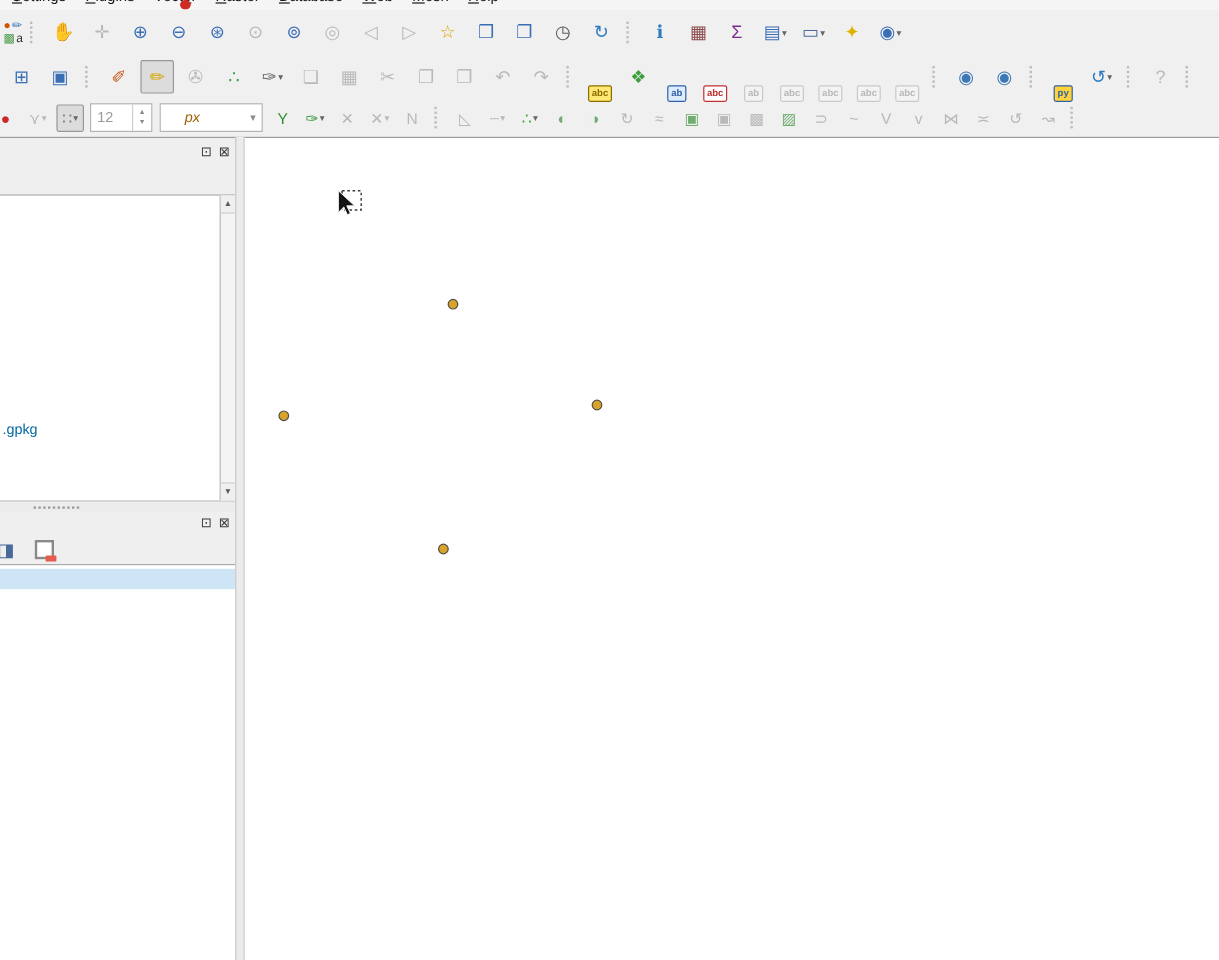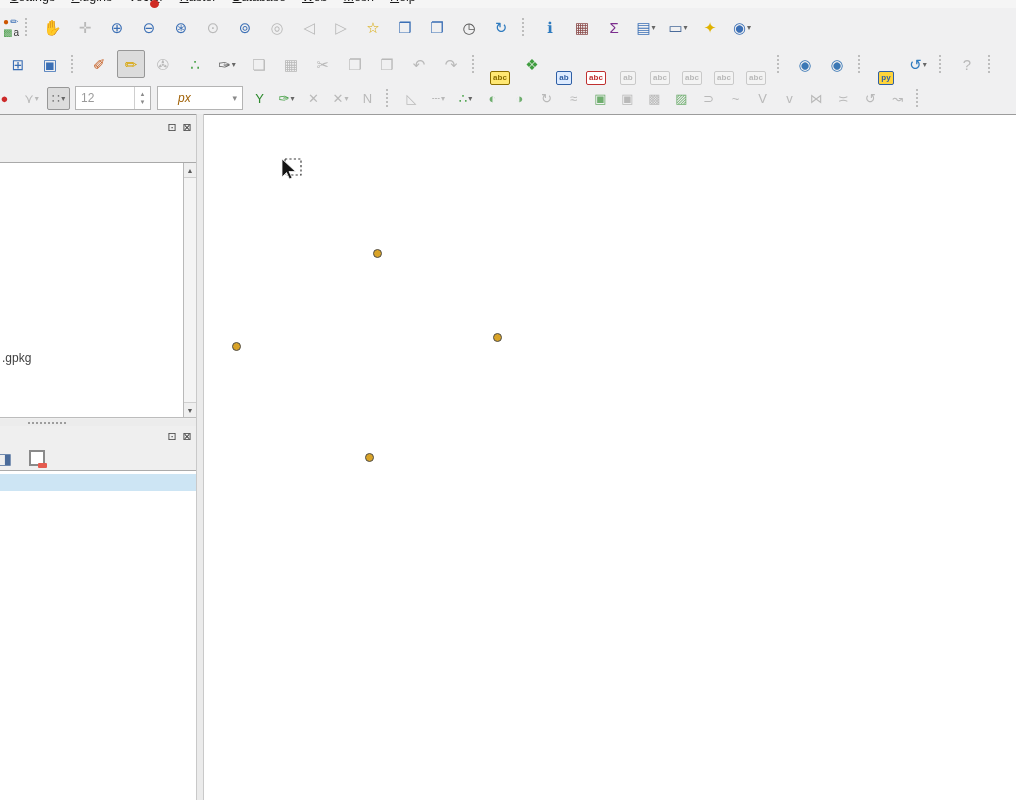--- a/index.html
+++ b/index.html
@@ -25,21 +25,21 @@
   .tbtn.dis .g,.tbtn.dis .chipx,.tbtn.dis .dd{color:#b9b9b9 !important;}
   .tbtn.dis .chipx{border-color:#c9c9c9 !important;background:#f3f3f3 !important;}
   .tbtn.pressed{background:#dcdcdc;border:1px solid #979797;}
   .tbtn.edge{margin-left:-9px;}
   .dd{font-size:8px;color:#666;margin-left:1px;align-self:center;}
   .sep{width:5px;height:18px;border-left:2px dotted #bdbdbd;margin:0 5px;flex:none;}
   .chipx{font-size:8px;font-weight:bold;line-height:1;padding:2px 2px;border:1px solid currentColor;
          border-radius:2px;background:#fff;white-space:nowrap;margin-top:28px;}
   .mini{display:flex;flex-direction:column;justify-content:center;margin:0 1px;flex:none;}
   .mini .mrow{display:flex;gap:1px;font-size:10px;line-height:11px;}
-  .spin{display:flex;width:76px;height:24px;background:#fff;border:1px solid #b4b4b4;
+  .spin{display:flex;width:52px;height:24px;background:#fff;border:1px solid #b4b4b4;
         box-sizing:border-box;margin:16px 3px;flex:none;}
   .spin .val{flex:1;padding:4px 0 0 5px;color:#9a9a9a;}
   .spin .btns{width:15px;border-left:1px solid #cfcfcf;display:flex;flex-direction:column;
               align-items:center;justify-content:center;color:#8a8a8a;font-size:6px;gap:2px;}
   .combo{display:flex;width:86px;height:24px;background:#fff;border:1px solid #b4b4b4;
          box-sizing:border-box;margin:0 3px;align-items:center;flex:none;}
   .combo .val{flex:1;padding-left:20px;color:#a16207;font-style:italic;}
   .combo .dda{color:#8a8a8a;font-size:9px;padding-right:5px;}
   .sqminus{width:12px;height:12px;border:2px solid #8a8a8a;position:relative;display:block;background:#fff;}
   .sqminus::after{content:"";position:absolute;right:-4px;bottom:-4px;width:9px;height:5px;
@@ -49,21 +49,21 @@
   .vsplit{position:absolute;left:196px;top:114px;width:8px;bottom:0;background:#ebebeb;
           border-left:1px solid #c9c9c9;border-right:1px solid #c9c9c9;box-sizing:border-box;}
   .panel-btns{position:absolute;right:3px;display:flex;gap:3px;}
   .pbtn{width:12px;height:12px;display:flex;align-items:center;justify-content:center;
         font-size:11px;color:#3a3a3a;line-height:1;}
   .browser{position:absolute;left:0;top:0;width:196px;height:304px;}
   .browser .panel-btns{top:6px;}
   .blist{position:absolute;left:0;top:47px;right:0;bottom:1px;background:#fff;
          border-top:1px solid #a9a9a9;border-bottom:1px solid #bcbcbc;box-sizing:border-box;}
   .bitems{padding-top:186px;}
-  .bitem{height:19px;line-height:19px;padding-left:2px;color:#404040;font-size:12px;}
+  .bitem{height:19px;line-height:19px;padding-left:2px;color:#0369a1;font-size:12px;}
   .scrollbar{position:absolute;right:0;top:0;bottom:0;width:13px;background:#f4f4f4;
              border-left:1px solid #b9b9b9;display:flex;flex-direction:column;box-sizing:border-box;}
   .sbtn{height:14px;display:flex;align-items:center;justify-content:center;font-size:7px;
         color:#5a5a5a;background:#efefef;}
   .sbtn.up{border-bottom:1px solid #cfcfcf;}
   .sbtn.down{border-top:1px solid #cfcfcf;margin-top:auto;}
   .hsplit{position:absolute;left:0;top:304px;width:196px;height:7px;background:#ececec;}
   .hsplit .grip{margin:3px 0 0 28px;width:38px;border-top:2px dotted #9d9d9d;}
   .layers{position:absolute;left:0;top:311px;right:0;bottom:0;}
   .layers .panel-btns{top:4px;}

